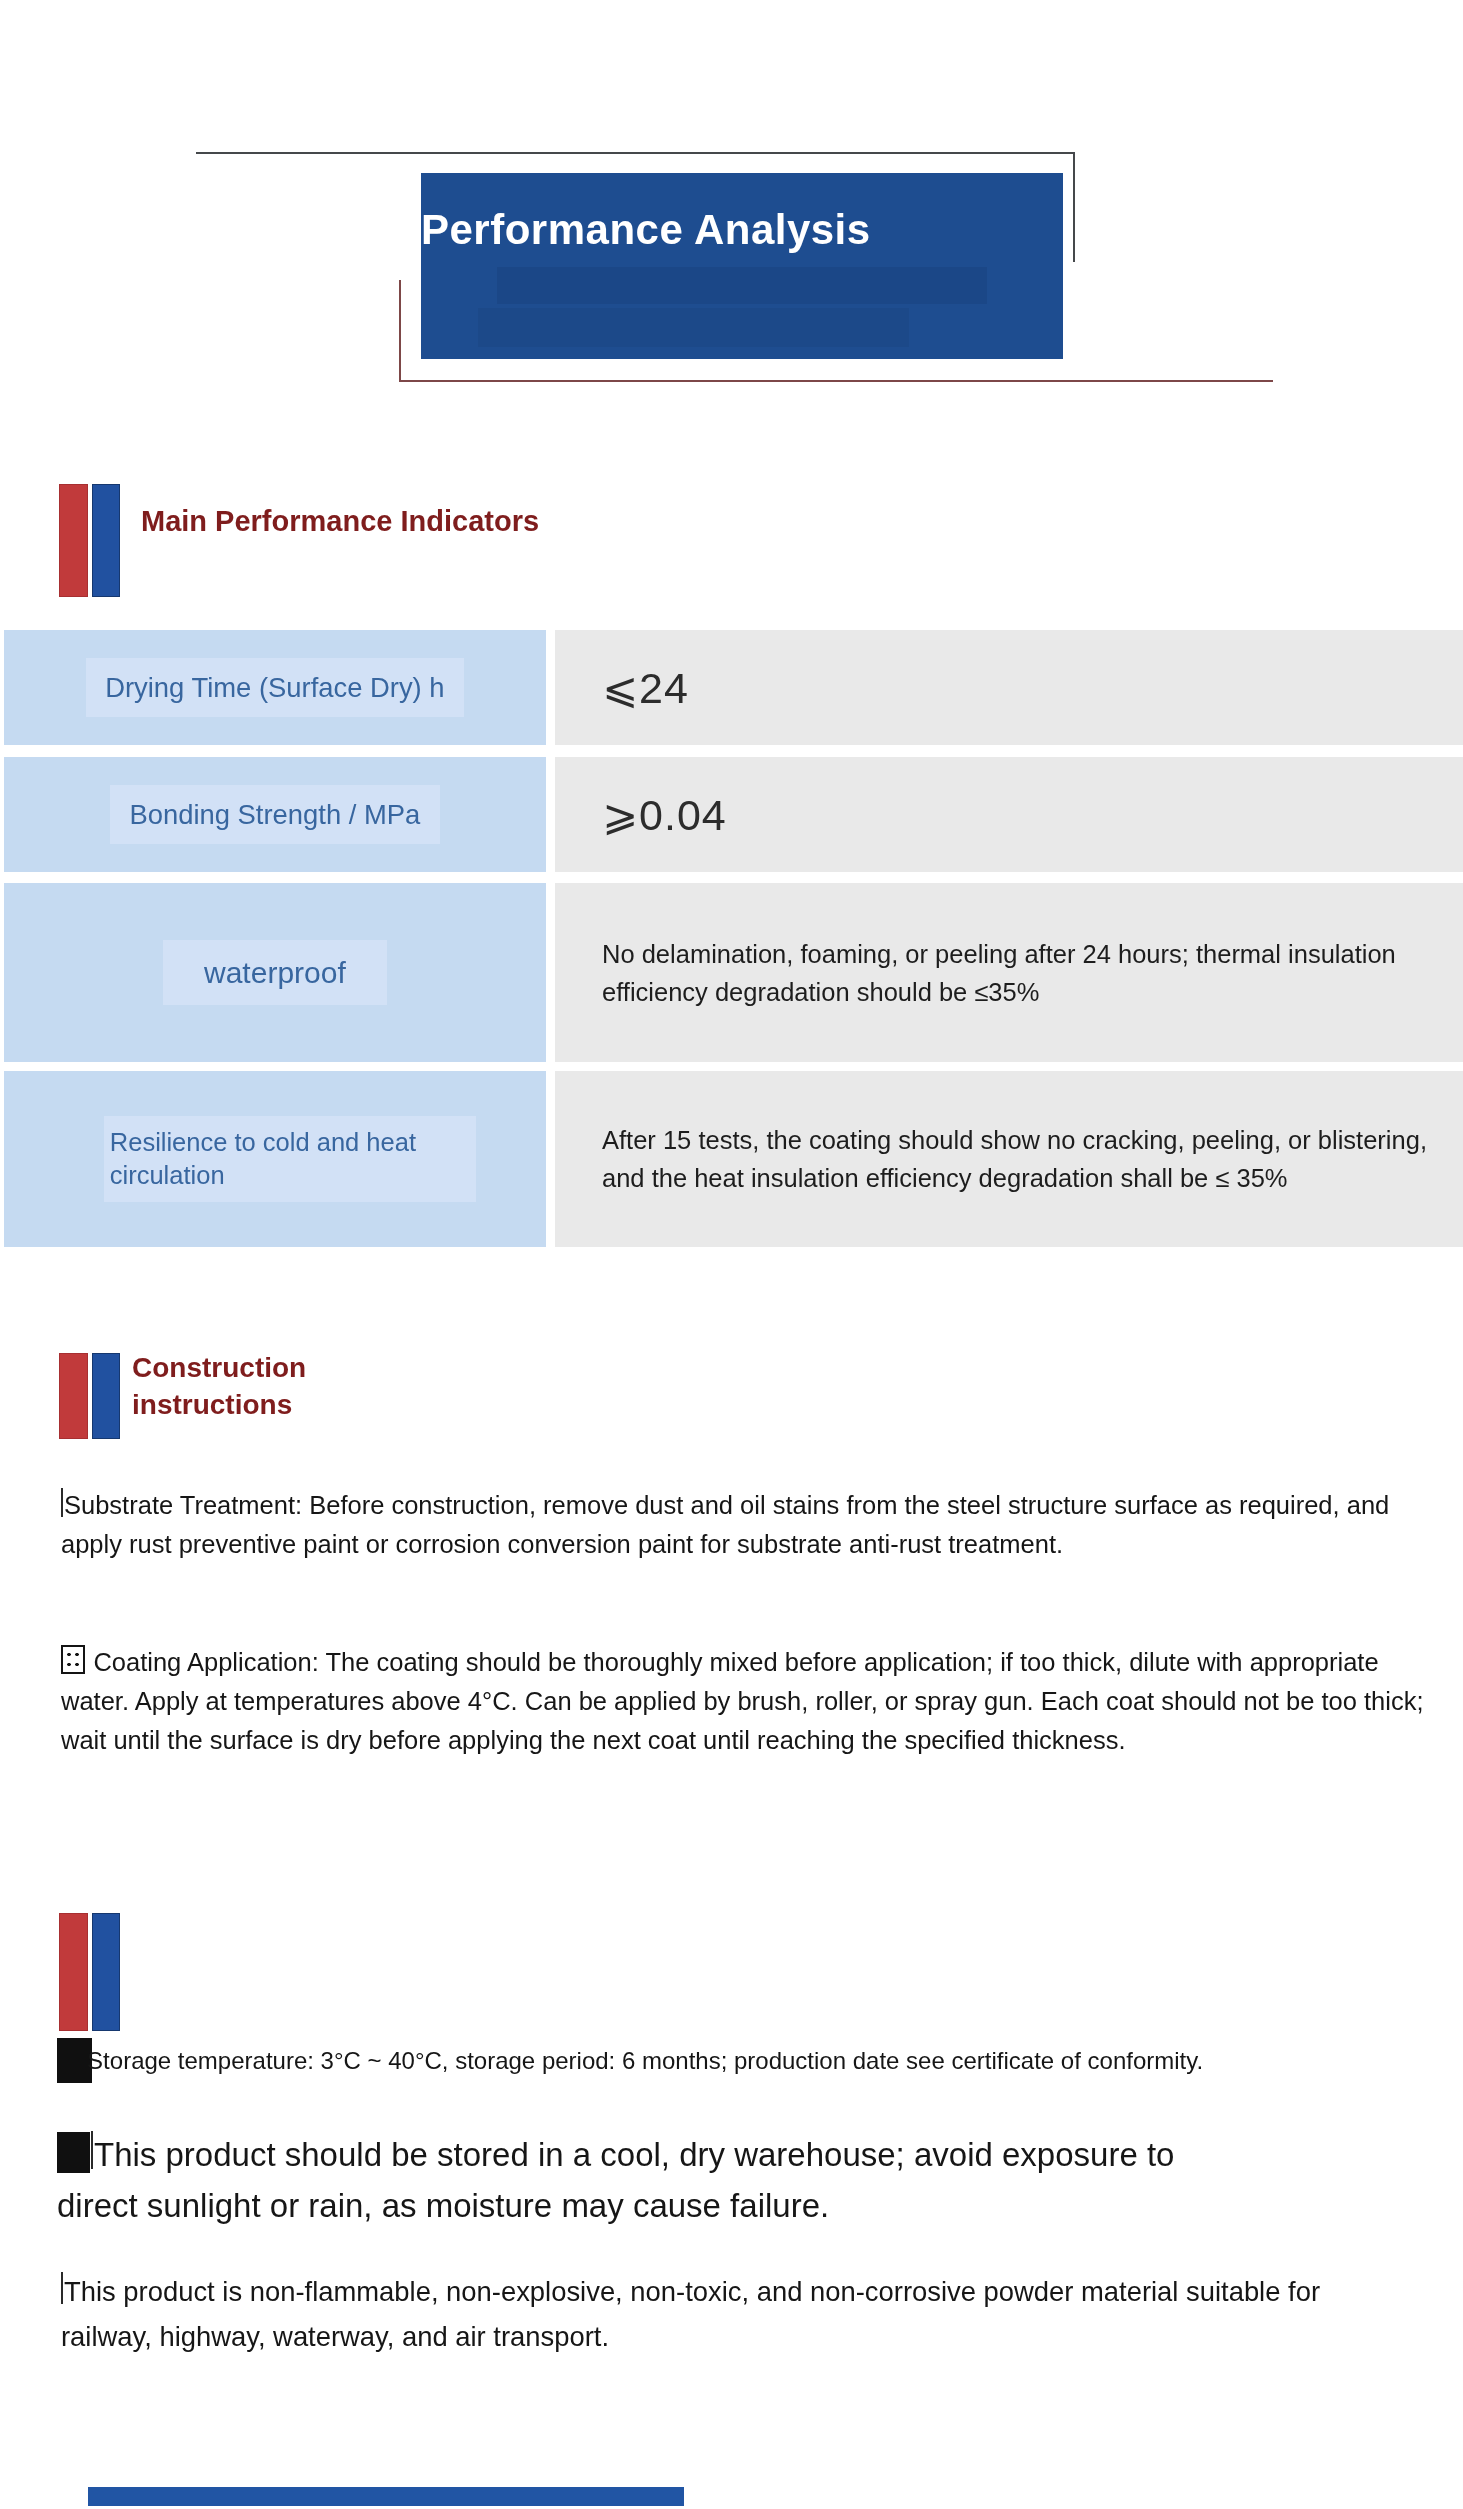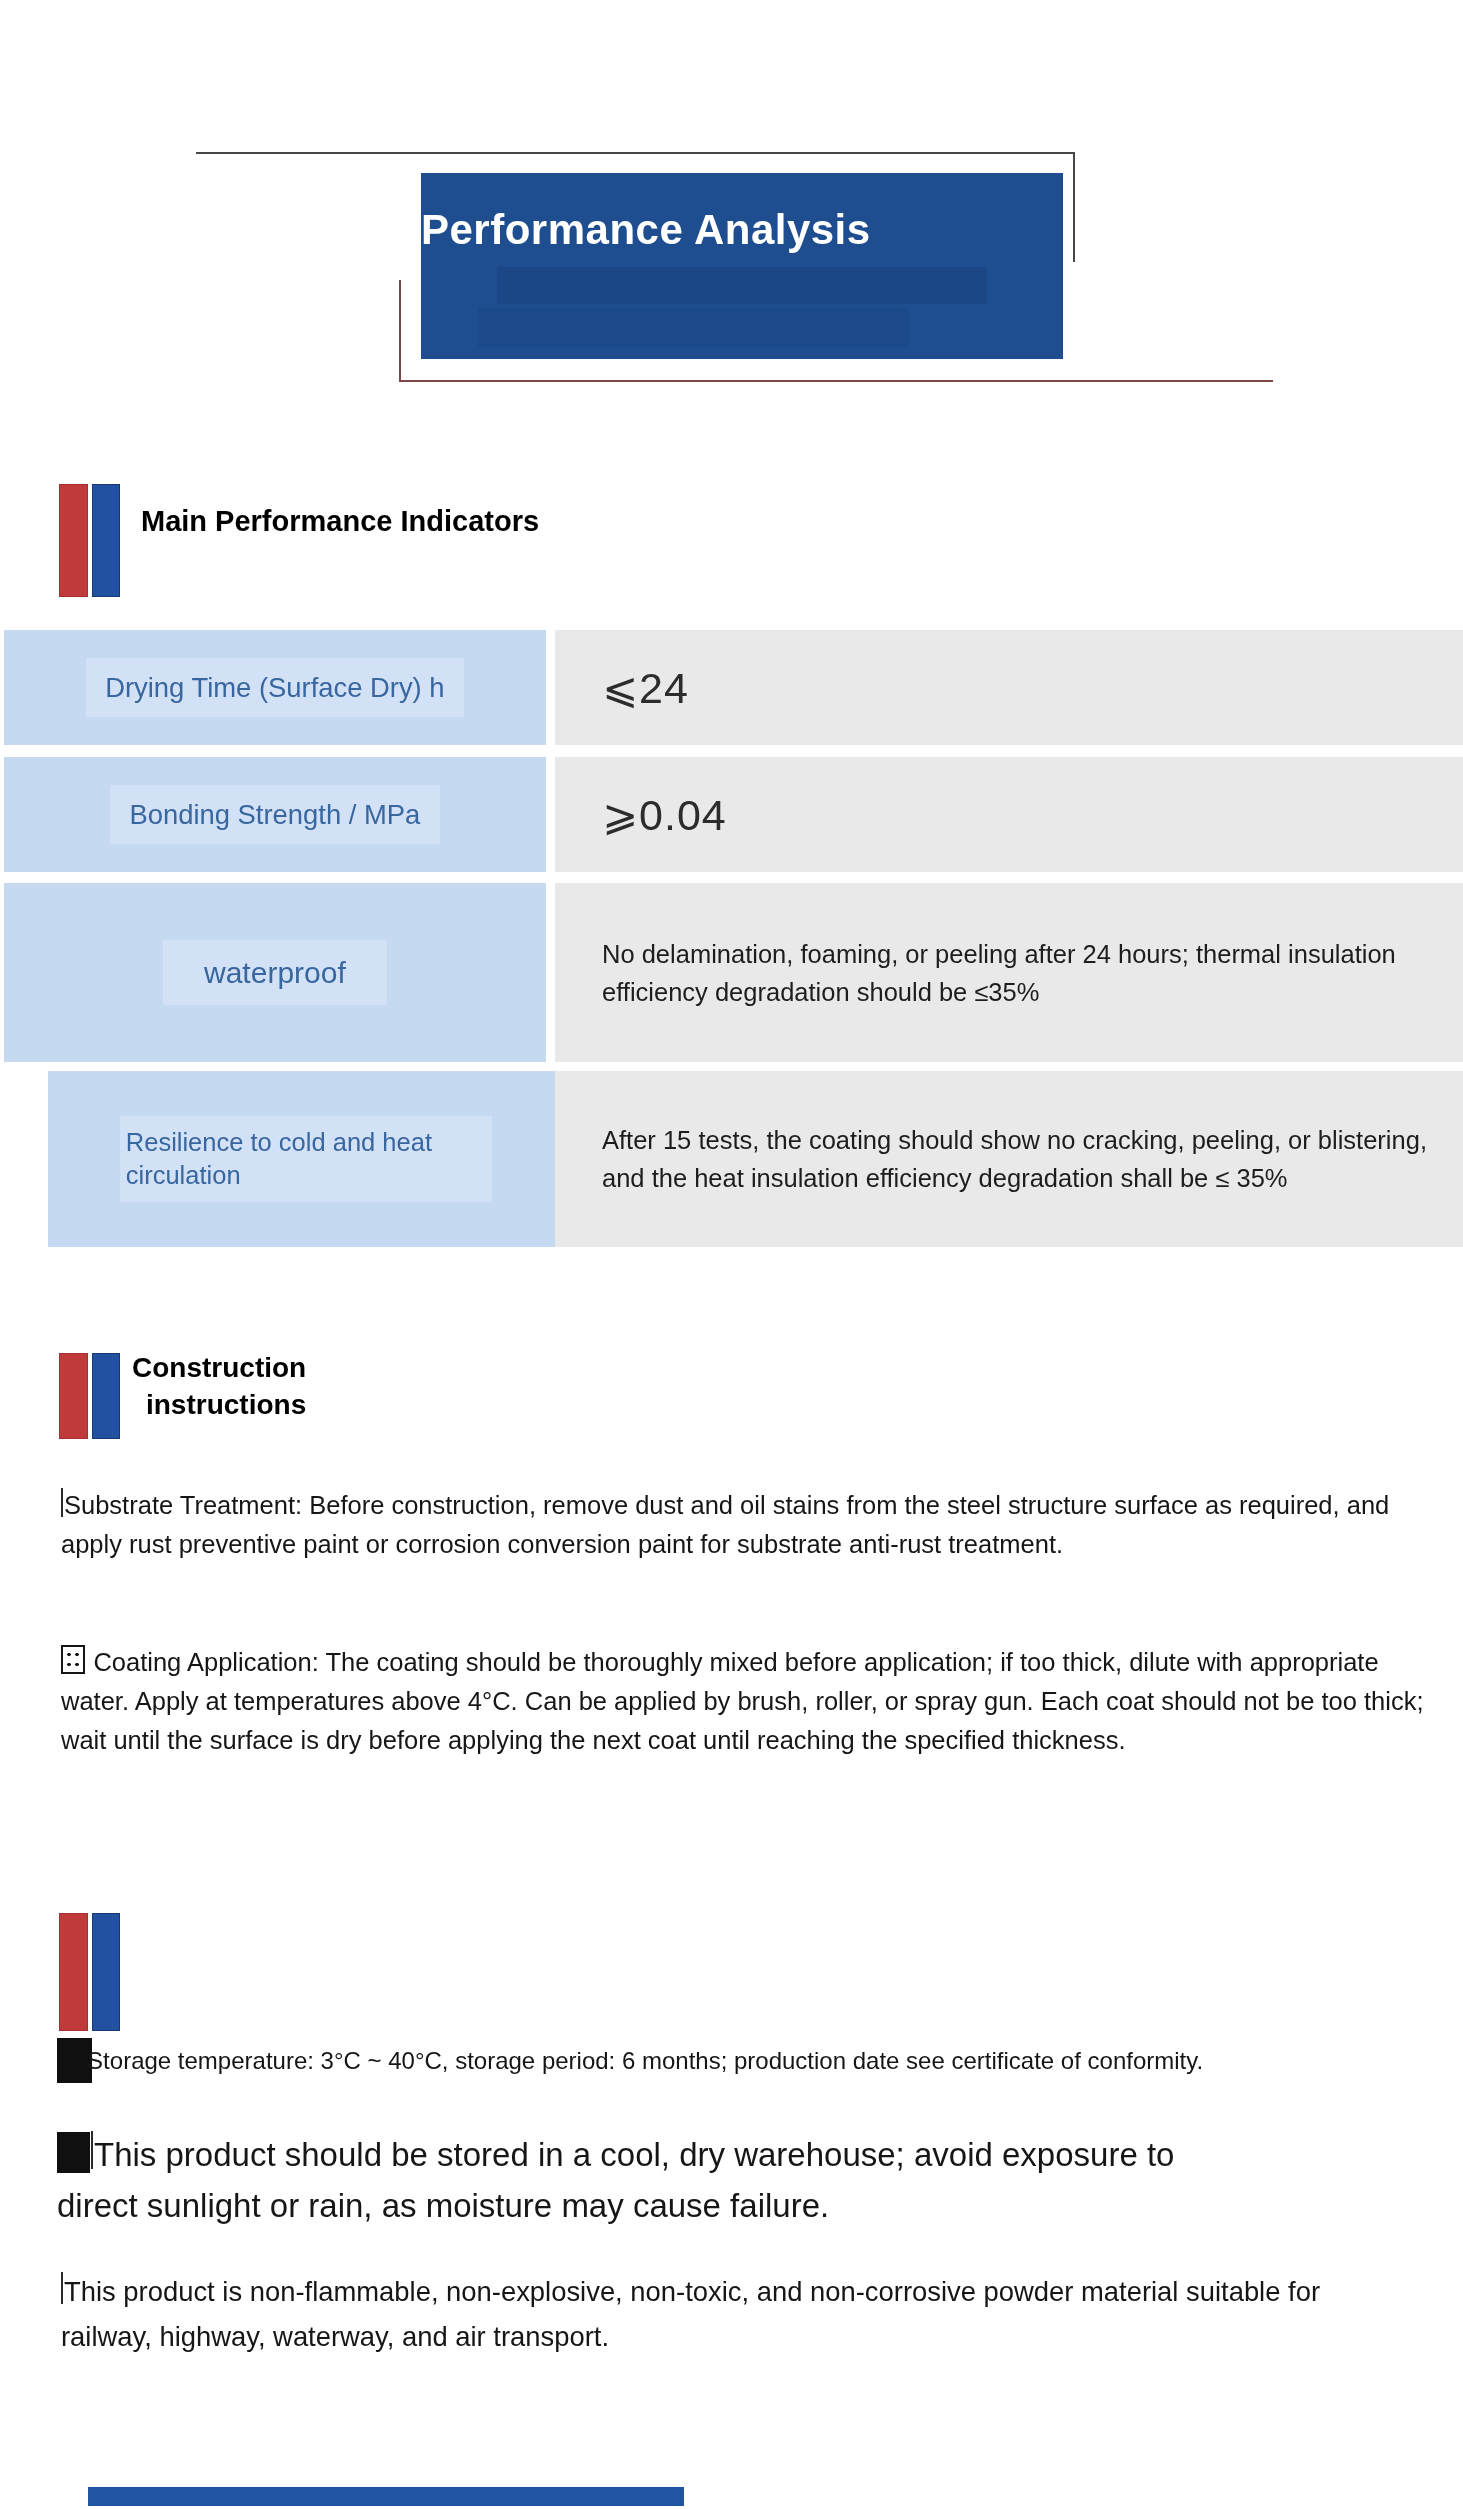--- a/index.html
+++ b/index.html
@@ -25,21 +25,21 @@
     font-size:42px;font-weight:700;color:#ffffff;letter-spacing:0.5px;
   }
   .banner-ghost{position:absolute;background:rgba(8,22,58,.10);}
   .banner-ghost.g1{left:76px;top:94px;width:490px;height:37px;}
   .banner-ghost.g2{left:57px;top:135px;width:431px;height:39px;background:rgba(8,22,58,.07);}
   
   .bar{position:absolute;}
   .bar.red{background:#c13a3b;border:1px solid #a72f31;width:26.5px;}
   .bar.blue{background:#2151a0;border:1px solid #16386f;width:25.5px;}
   .sec-title{
-    position:absolute;color:#000000;font-weight:700;white-space:pre-line;text-align:right;
+    position:absolute;color:#7f1d1d;font-weight:700;white-space:pre-line;
   }
   #sec1-red{left:59px;top:484px;height:111px;}
   #sec1-blue{left:92px;top:484px;height:111px;}
   #sec1-title{left:141px;top:505px;font-size:29px;}
   #sec2-red{left:59px;top:1353px;height:84px;}
   #sec2-blue{left:92px;top:1353px;height:84px;}
   #sec2-title{left:132px;top:1349px;font-size:28px;line-height:37px;}
   #sec3-red{left:59px;top:1913px;height:116px;}
   #sec3-blue{left:92px;top:1913px;height:116px;}
   #sec3-title{left:132px;top:1925px;font-size:29px;line-height:49px;}
@@ -53,21 +53,21 @@
     display:flex;align-items:center;box-sizing:border-box;padding-left:47px;padding-right:5.9px;
   }
   .r1{top:630px;height:115px;}
   .r2{top:757px;height:115px;}
   .r3{top:883px;height:179px;}
   .r4{top:1071px;height:176px;}
   .chip{
     background:#d2e1f6;color:#38669f;padding:13.7px 19.6px;font-size:27.4px;text-align:center;
   }
   .r3 .chip{font-size:30px;padding:15.7px 41px;}
-  .cl.r4{justify-content:flex-start;padding-left:72px;margin-left:44px;}
+  .cl.r4{justify-content:flex-start;padding-left:100px;}
   .r4 .chip{font-size:25.5px;line-height:33px;text-align:left;padding:9.8px 13.7px 9.8px 5.9px;max-width:353px;}
   .big-val{font-size:43px;color:#2c2c2c;letter-spacing:1px;}
   .cell-text{font-size:25.5px;line-height:38px;color:#1d1d1d;max-width:863px;}
   
   .para{position:absolute;color:#161616;}
   #p1{left:61px;top:1486px;width:1338px;font-size:25.5px;line-height:39px;}
   #p2{left:61px;top:1643px;width:1367px;font-size:25.5px;line-height:39px;}
   #storage{left:57px;top:2037px;height:47px;line-height:47px;font-size:24px;font-weight:400;white-space:nowrap;}
   #warehouse{left:57px;top:2129px;width:1206px;font-size:33px;line-height:51px;}
   #transport{left:61px;top:2269px;width:1274px;font-size:27.4px;line-height:45px;}

